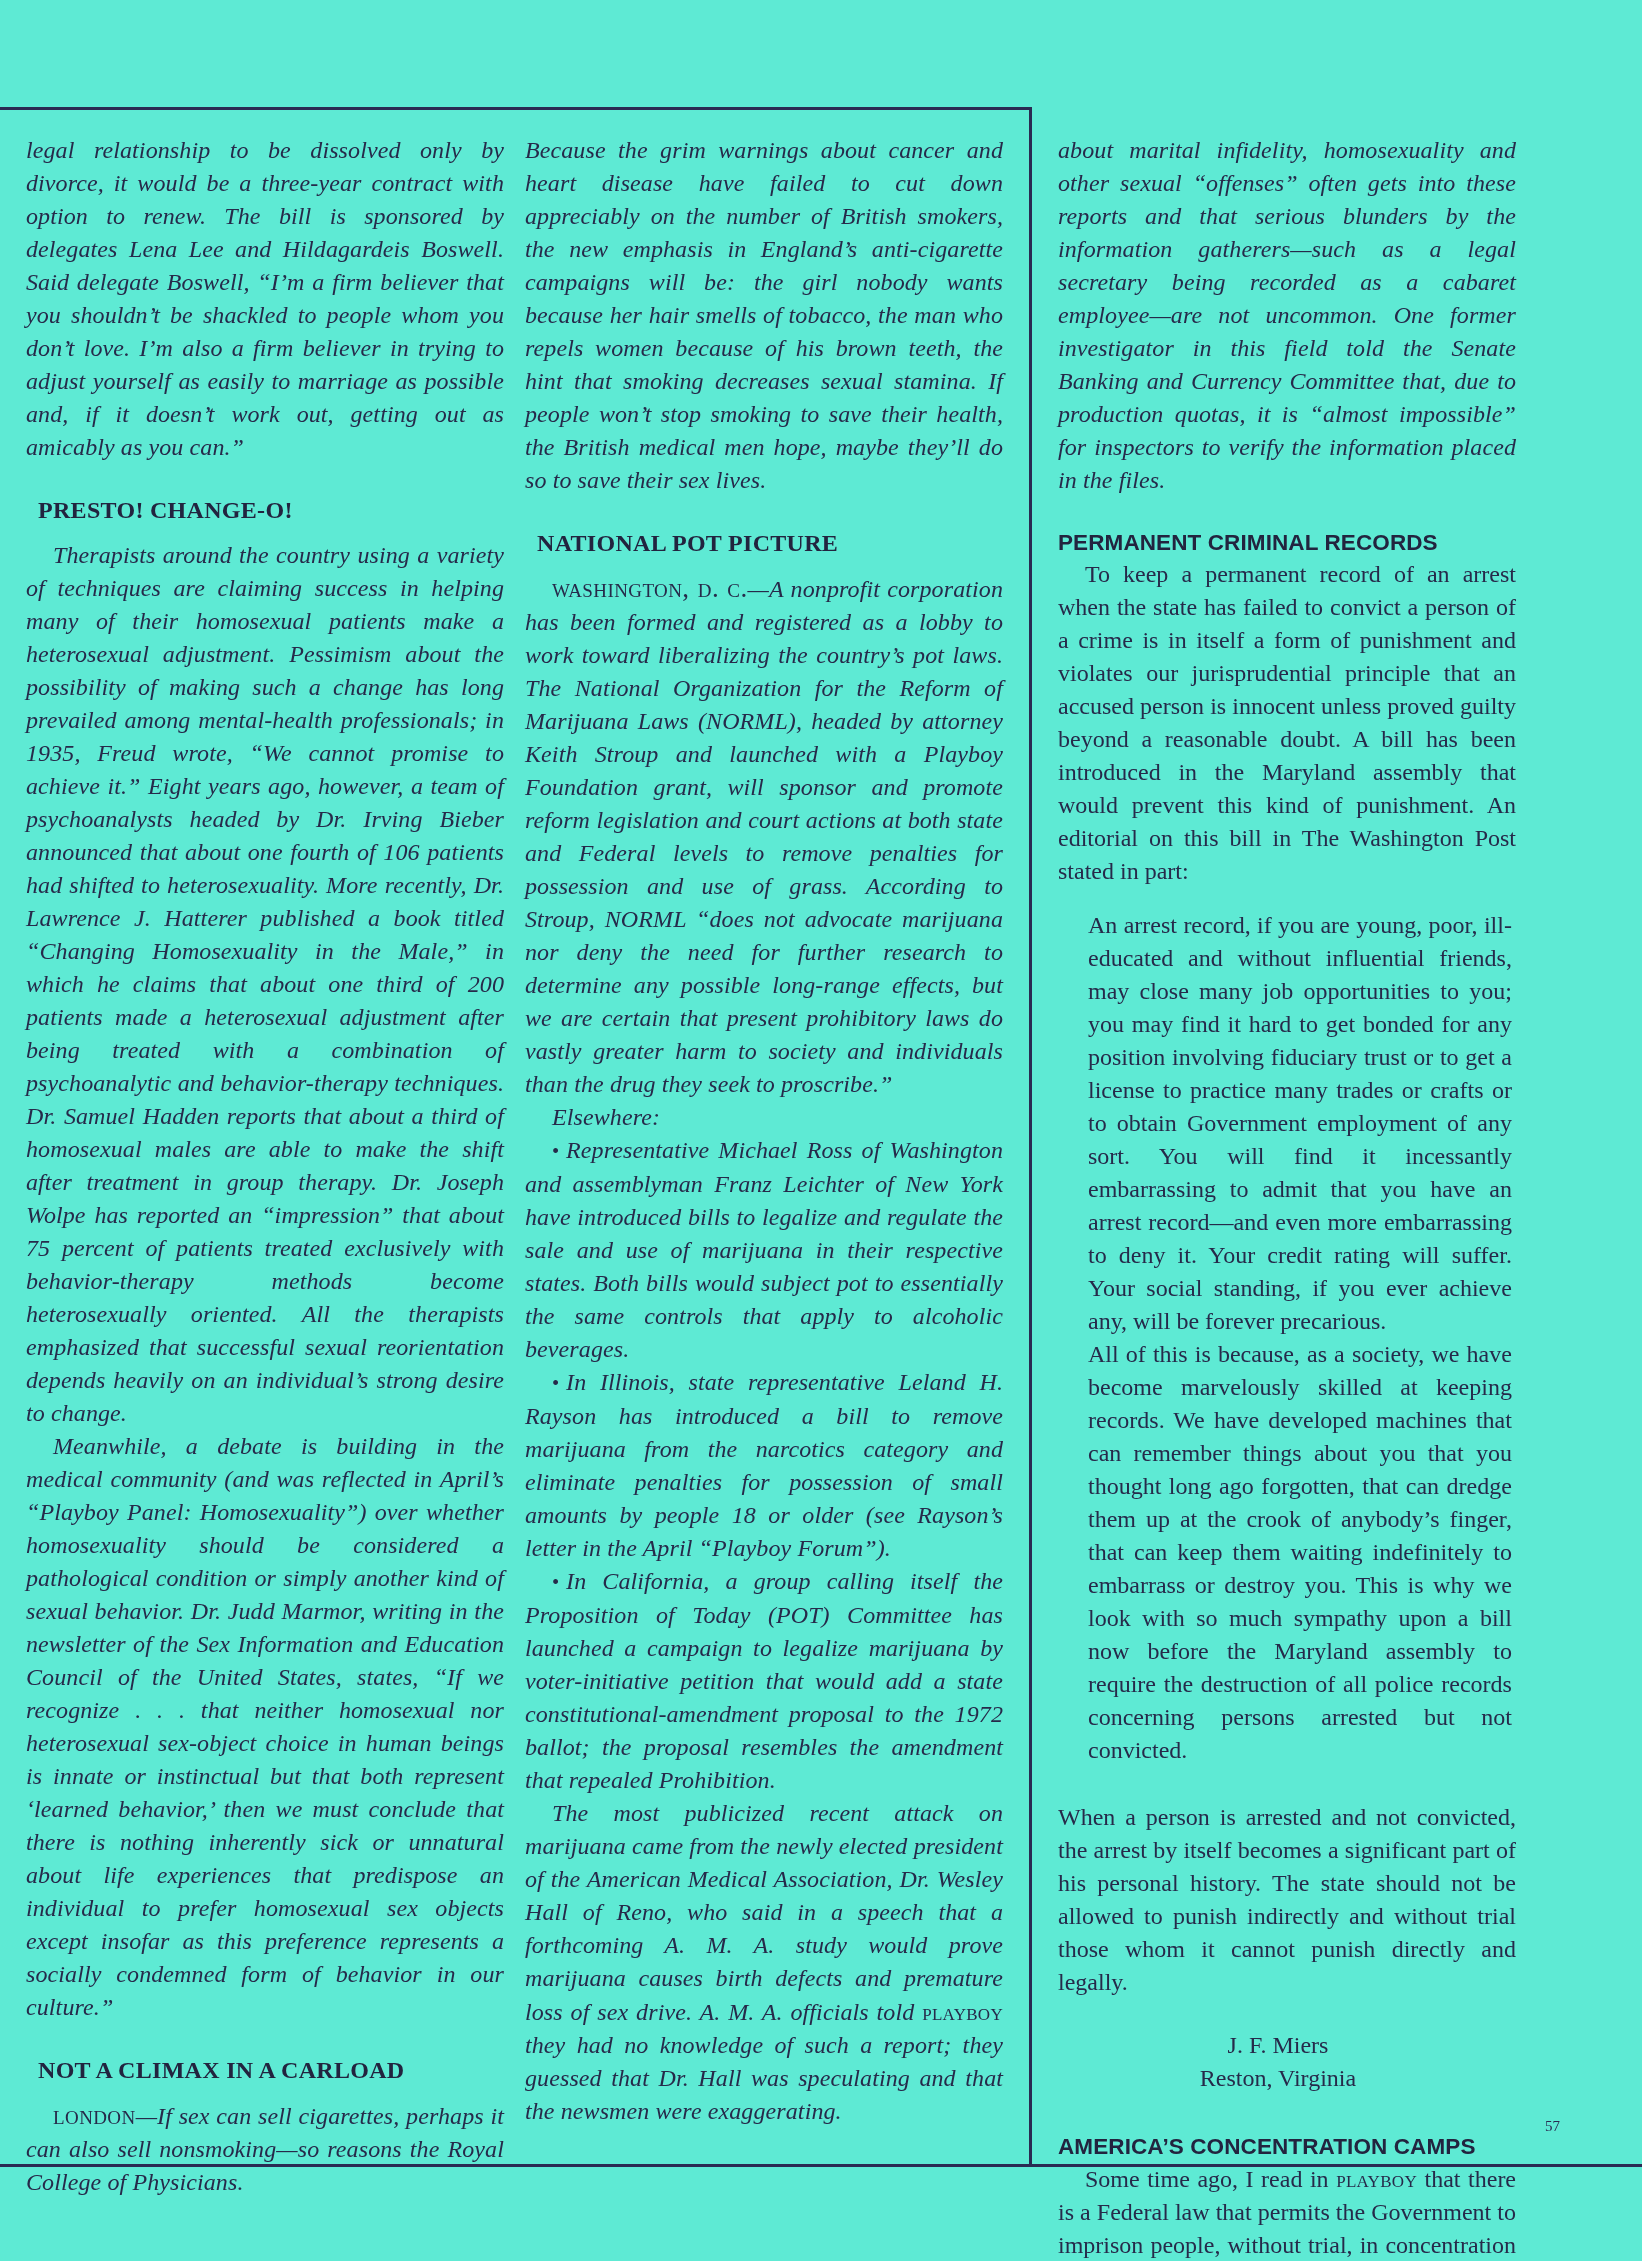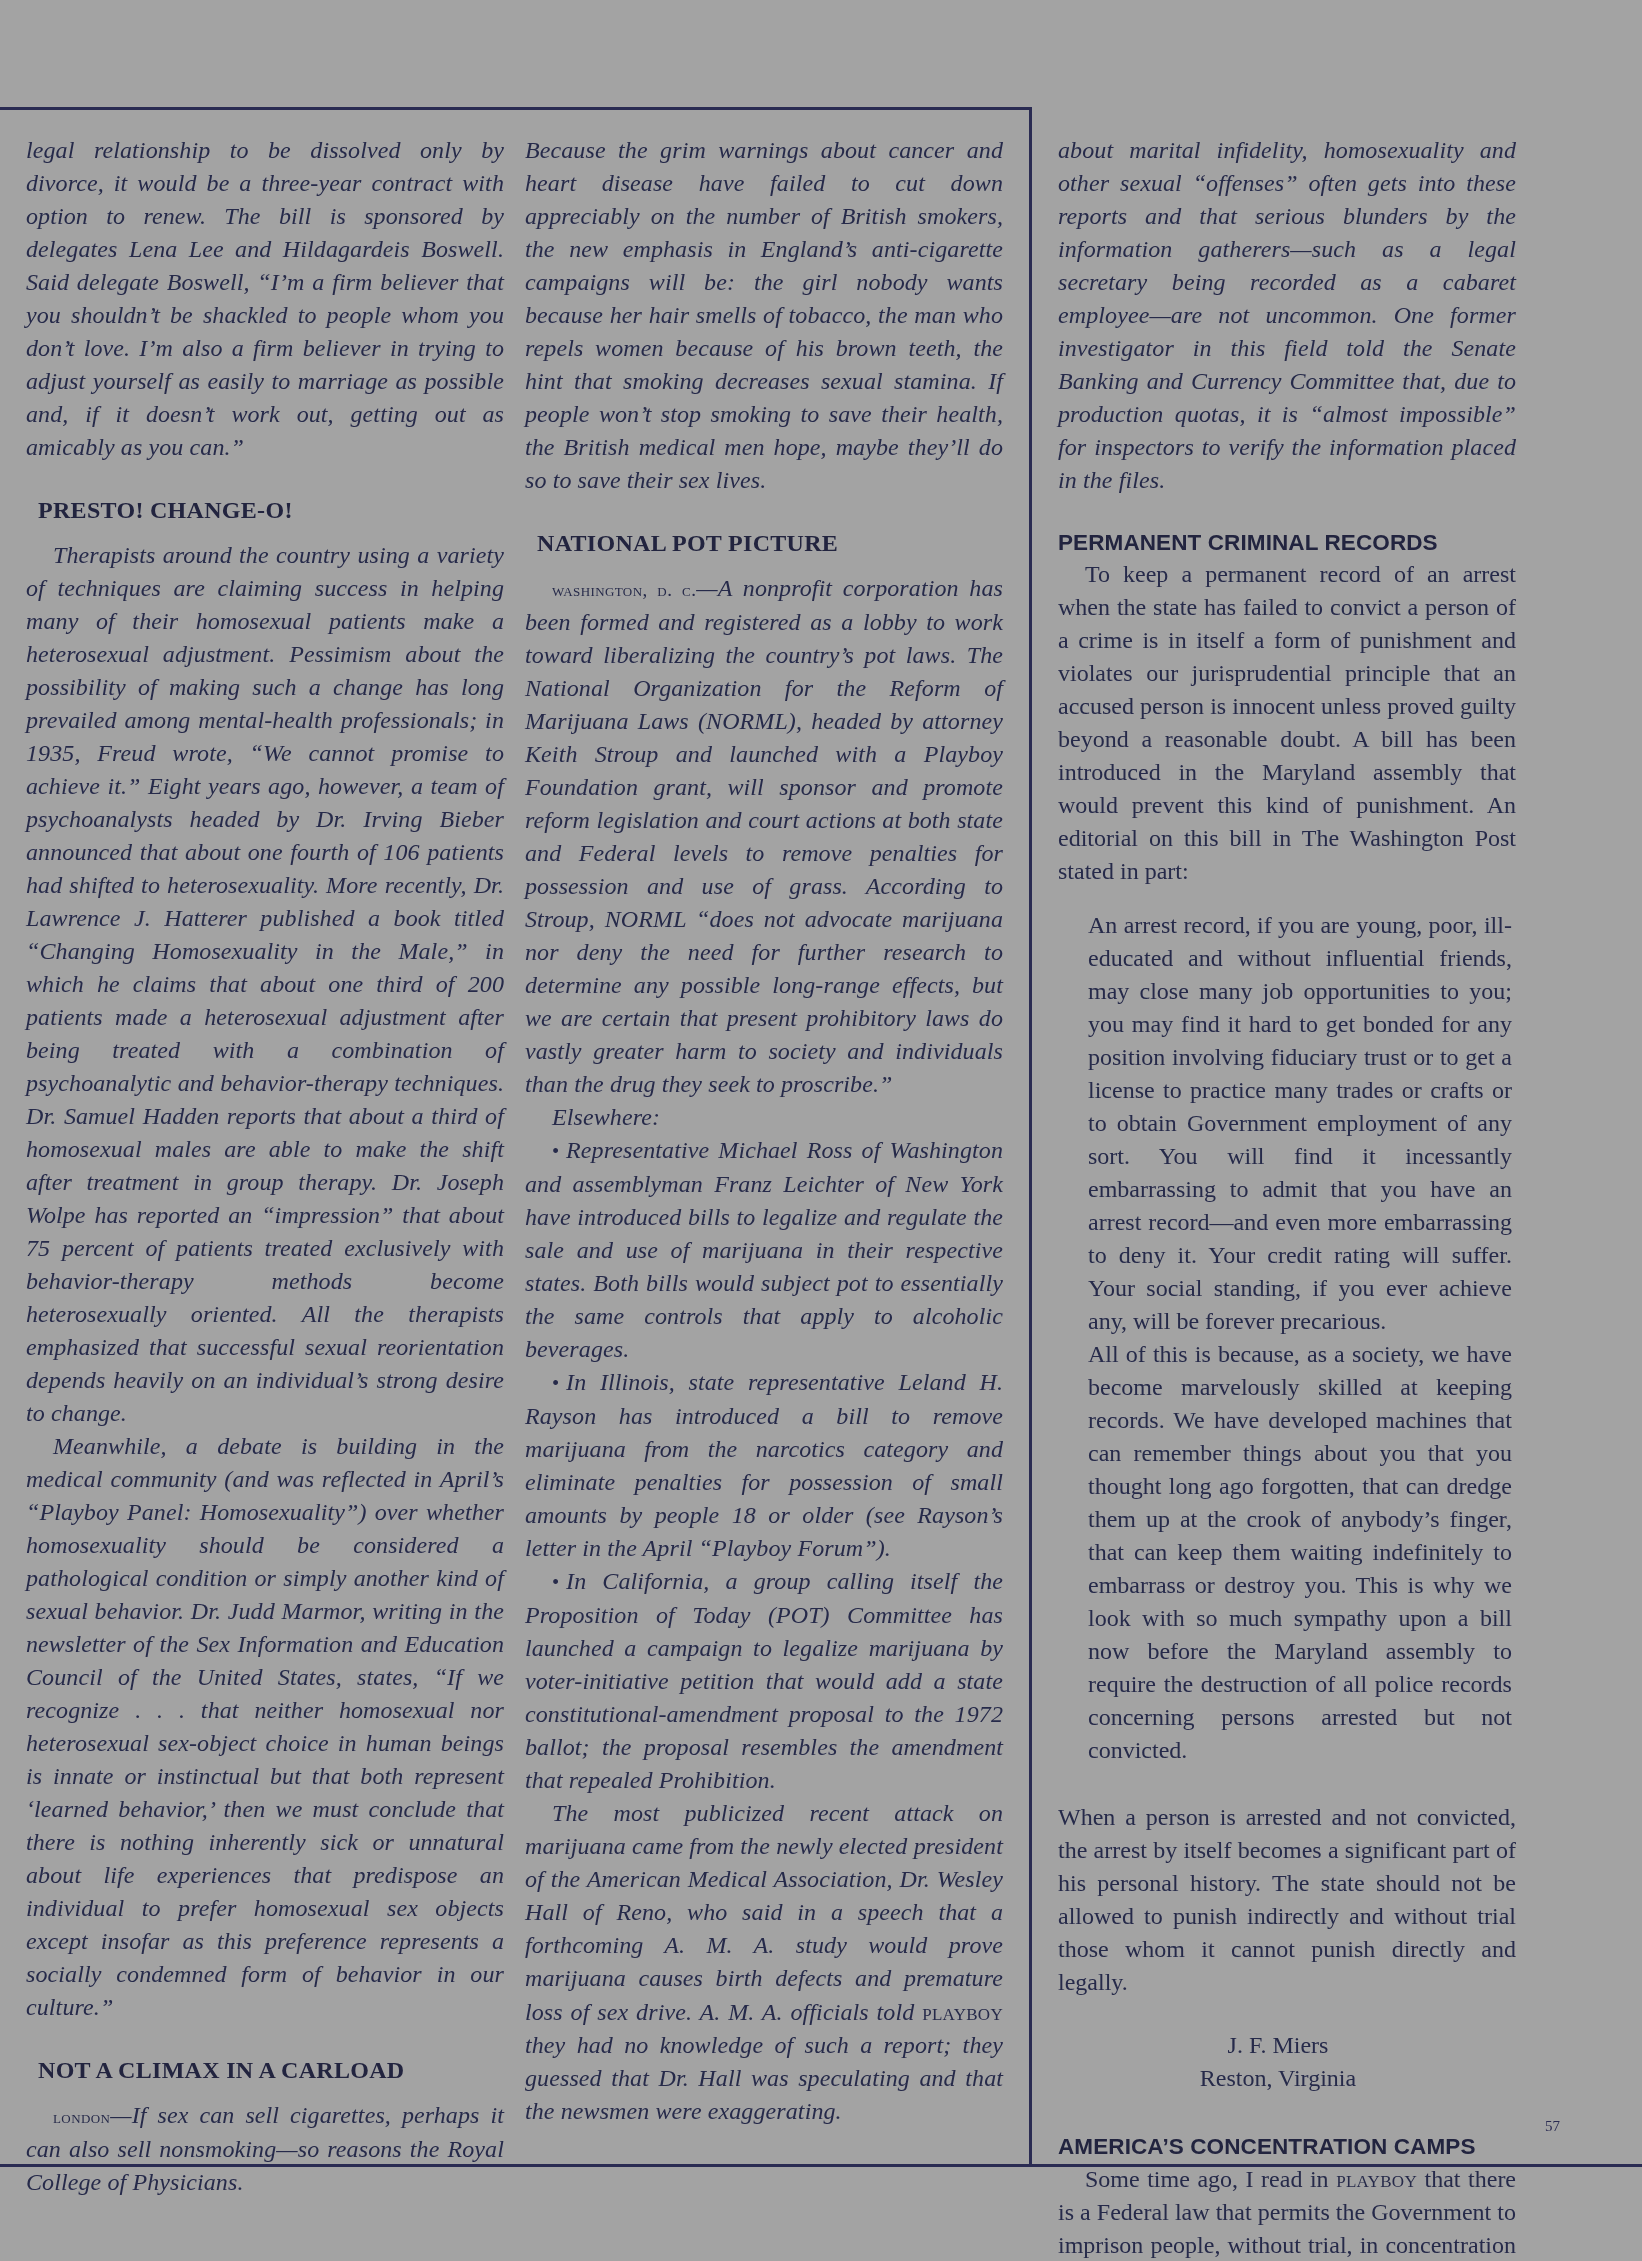--- a/index.html
+++ b/index.html
@@ -5,21 +5,21 @@
 <style>
   html, body {
     margin: 0;
     padding: 0;
     background: #d8d8c8;
   }
   .page {
     position: relative;
     width: 1642px;
     height: 2261px;
-    background: #a3a3a3;
+    background: #5eead4;
     overflow: hidden;
     font-family: "Liberation Serif", "DejaVu Serif", serif;
     color: #262a4a;
   }
   
   .rule-top {
     position: absolute;
     left: 0;
     top: 107px;
     width: 1032px;
@@ -93,21 +93,21 @@
   }
   .gap-before { margin-top: 30px; }
   .gap-before-lg { margin-top: 36px; }
   .gap-small { margin-top: 34px; }
 
   
   .smallcaps {
     font-style: normal;
     font-variant: small-caps;
     text-transform: lowercase;
-    font-size: 19px;
+    font-size: 27px;
     letter-spacing: 0.4px;
   }
   .sc-inline {
     font-style: normal;
     font-variant: small-caps;
     text-transform: lowercase;
     font-size: 24.6px;
     letter-spacing: 0.3px;
   }
   .em-in-roman { }

